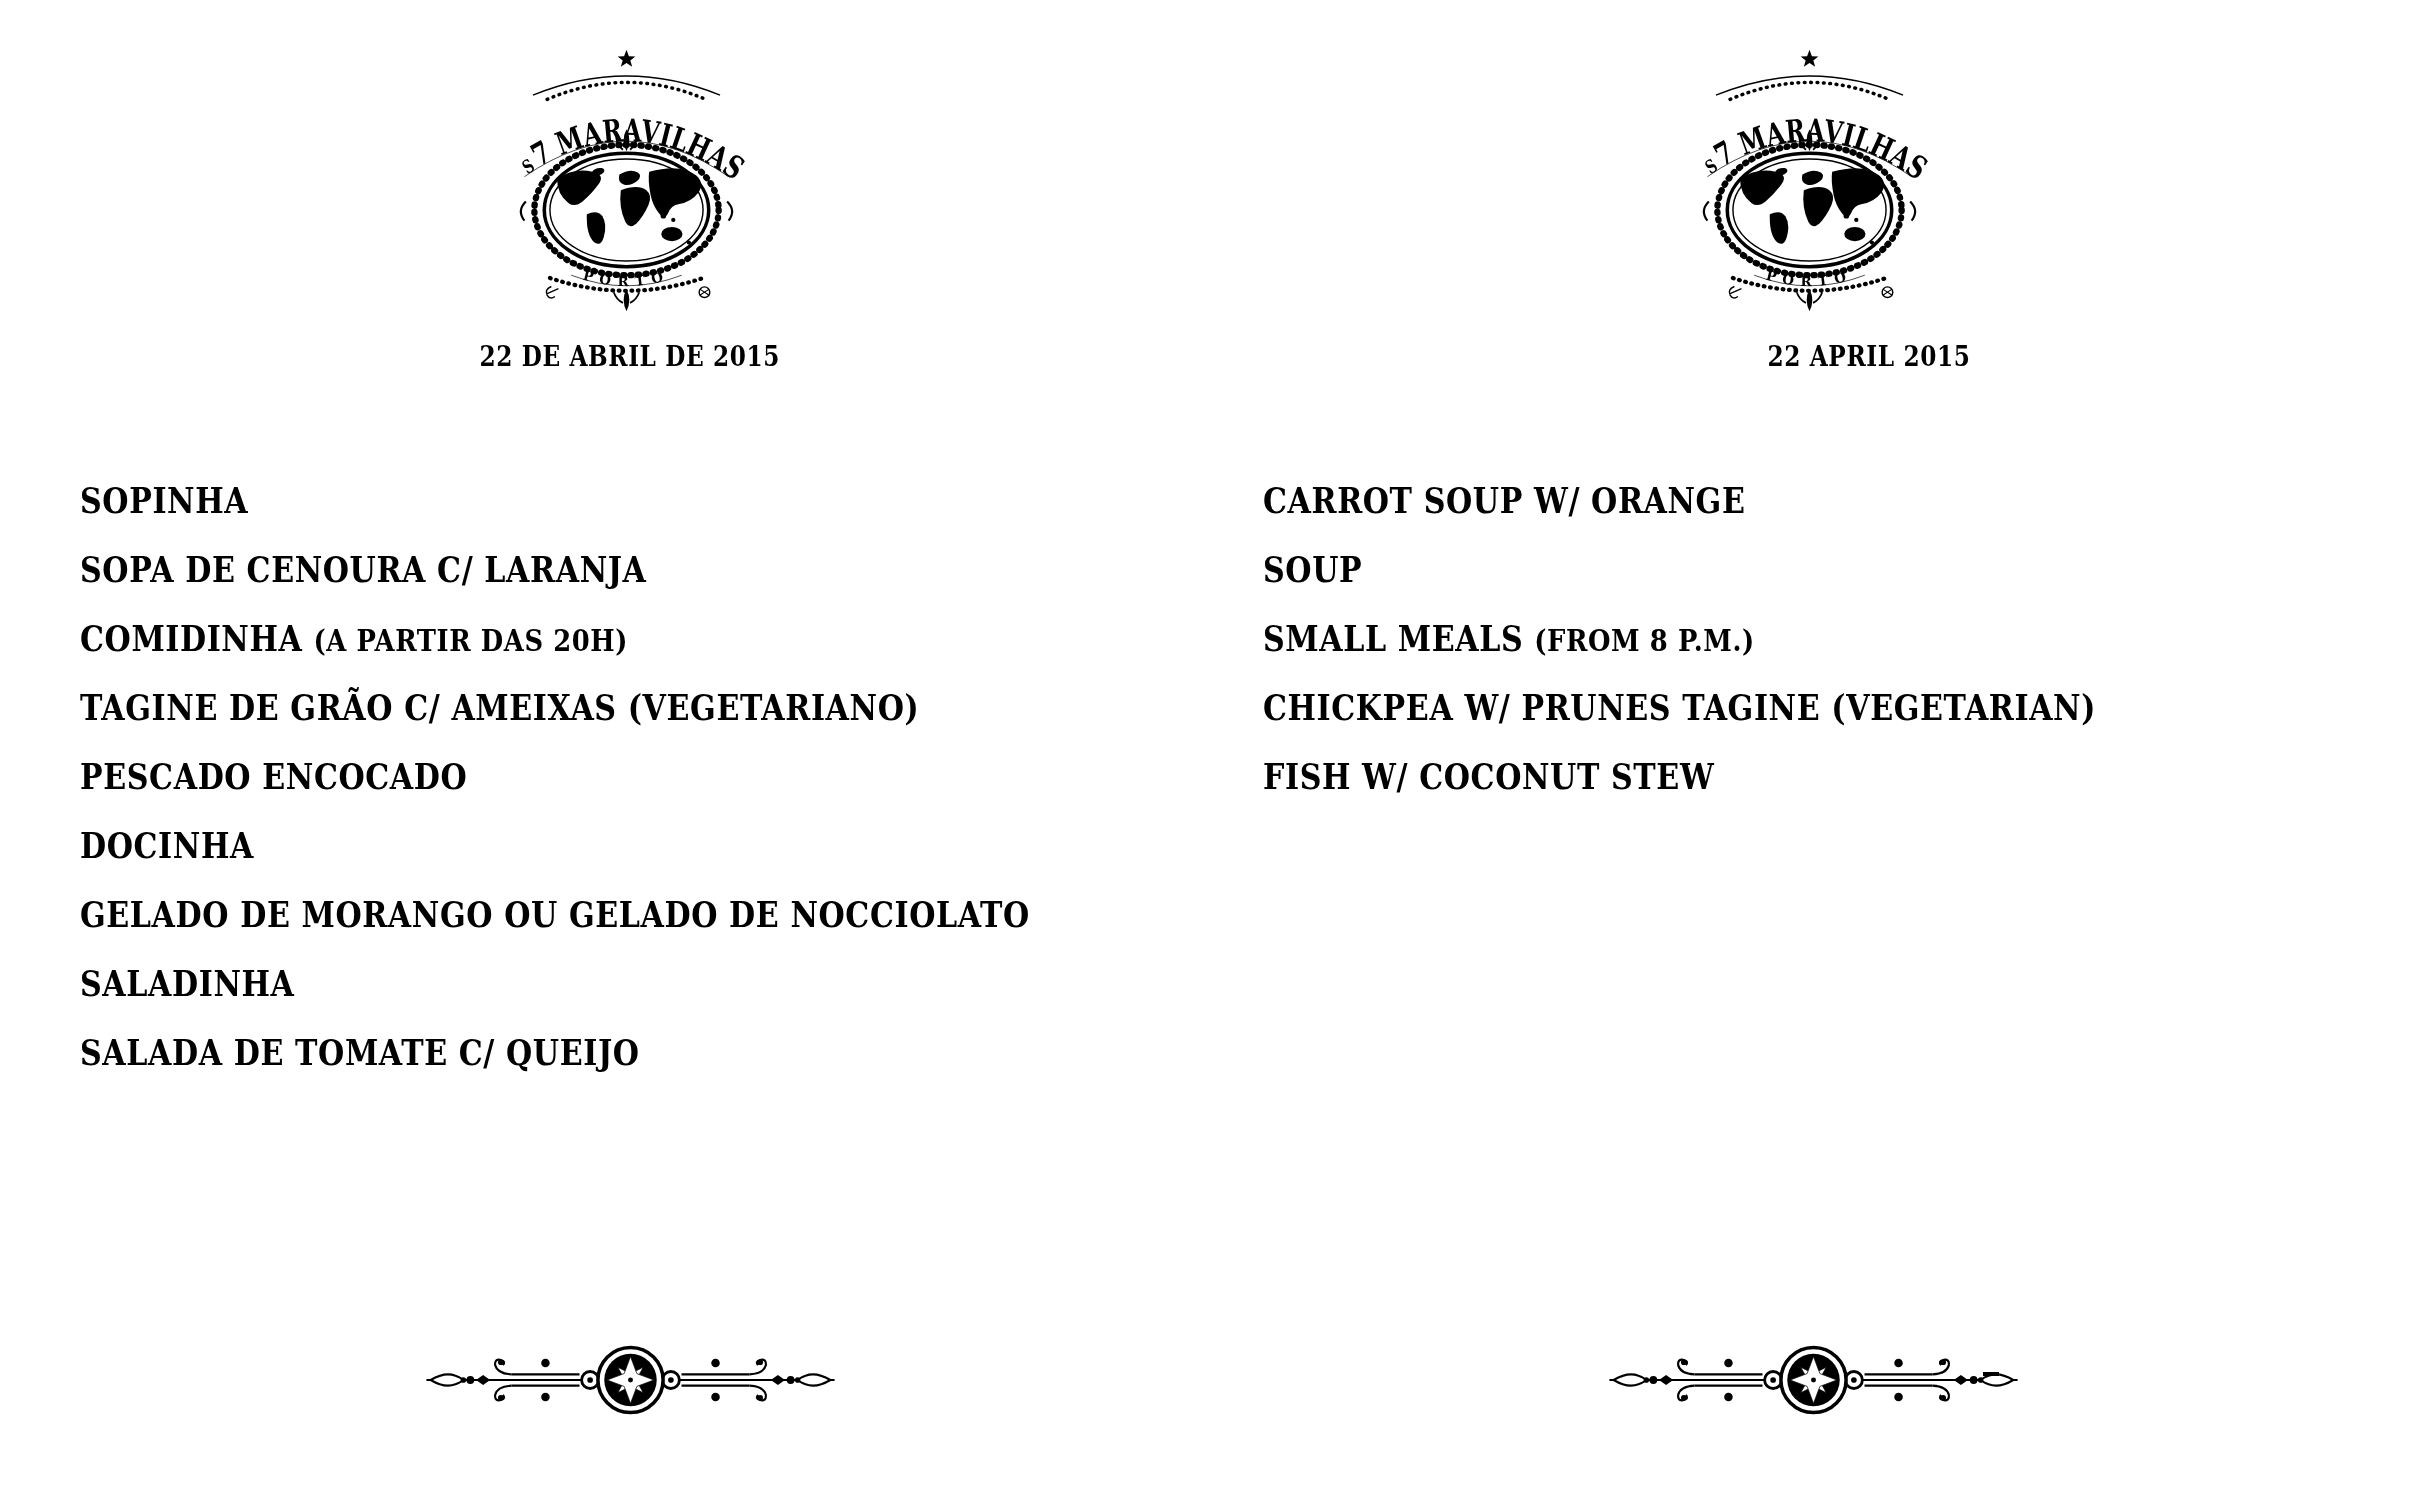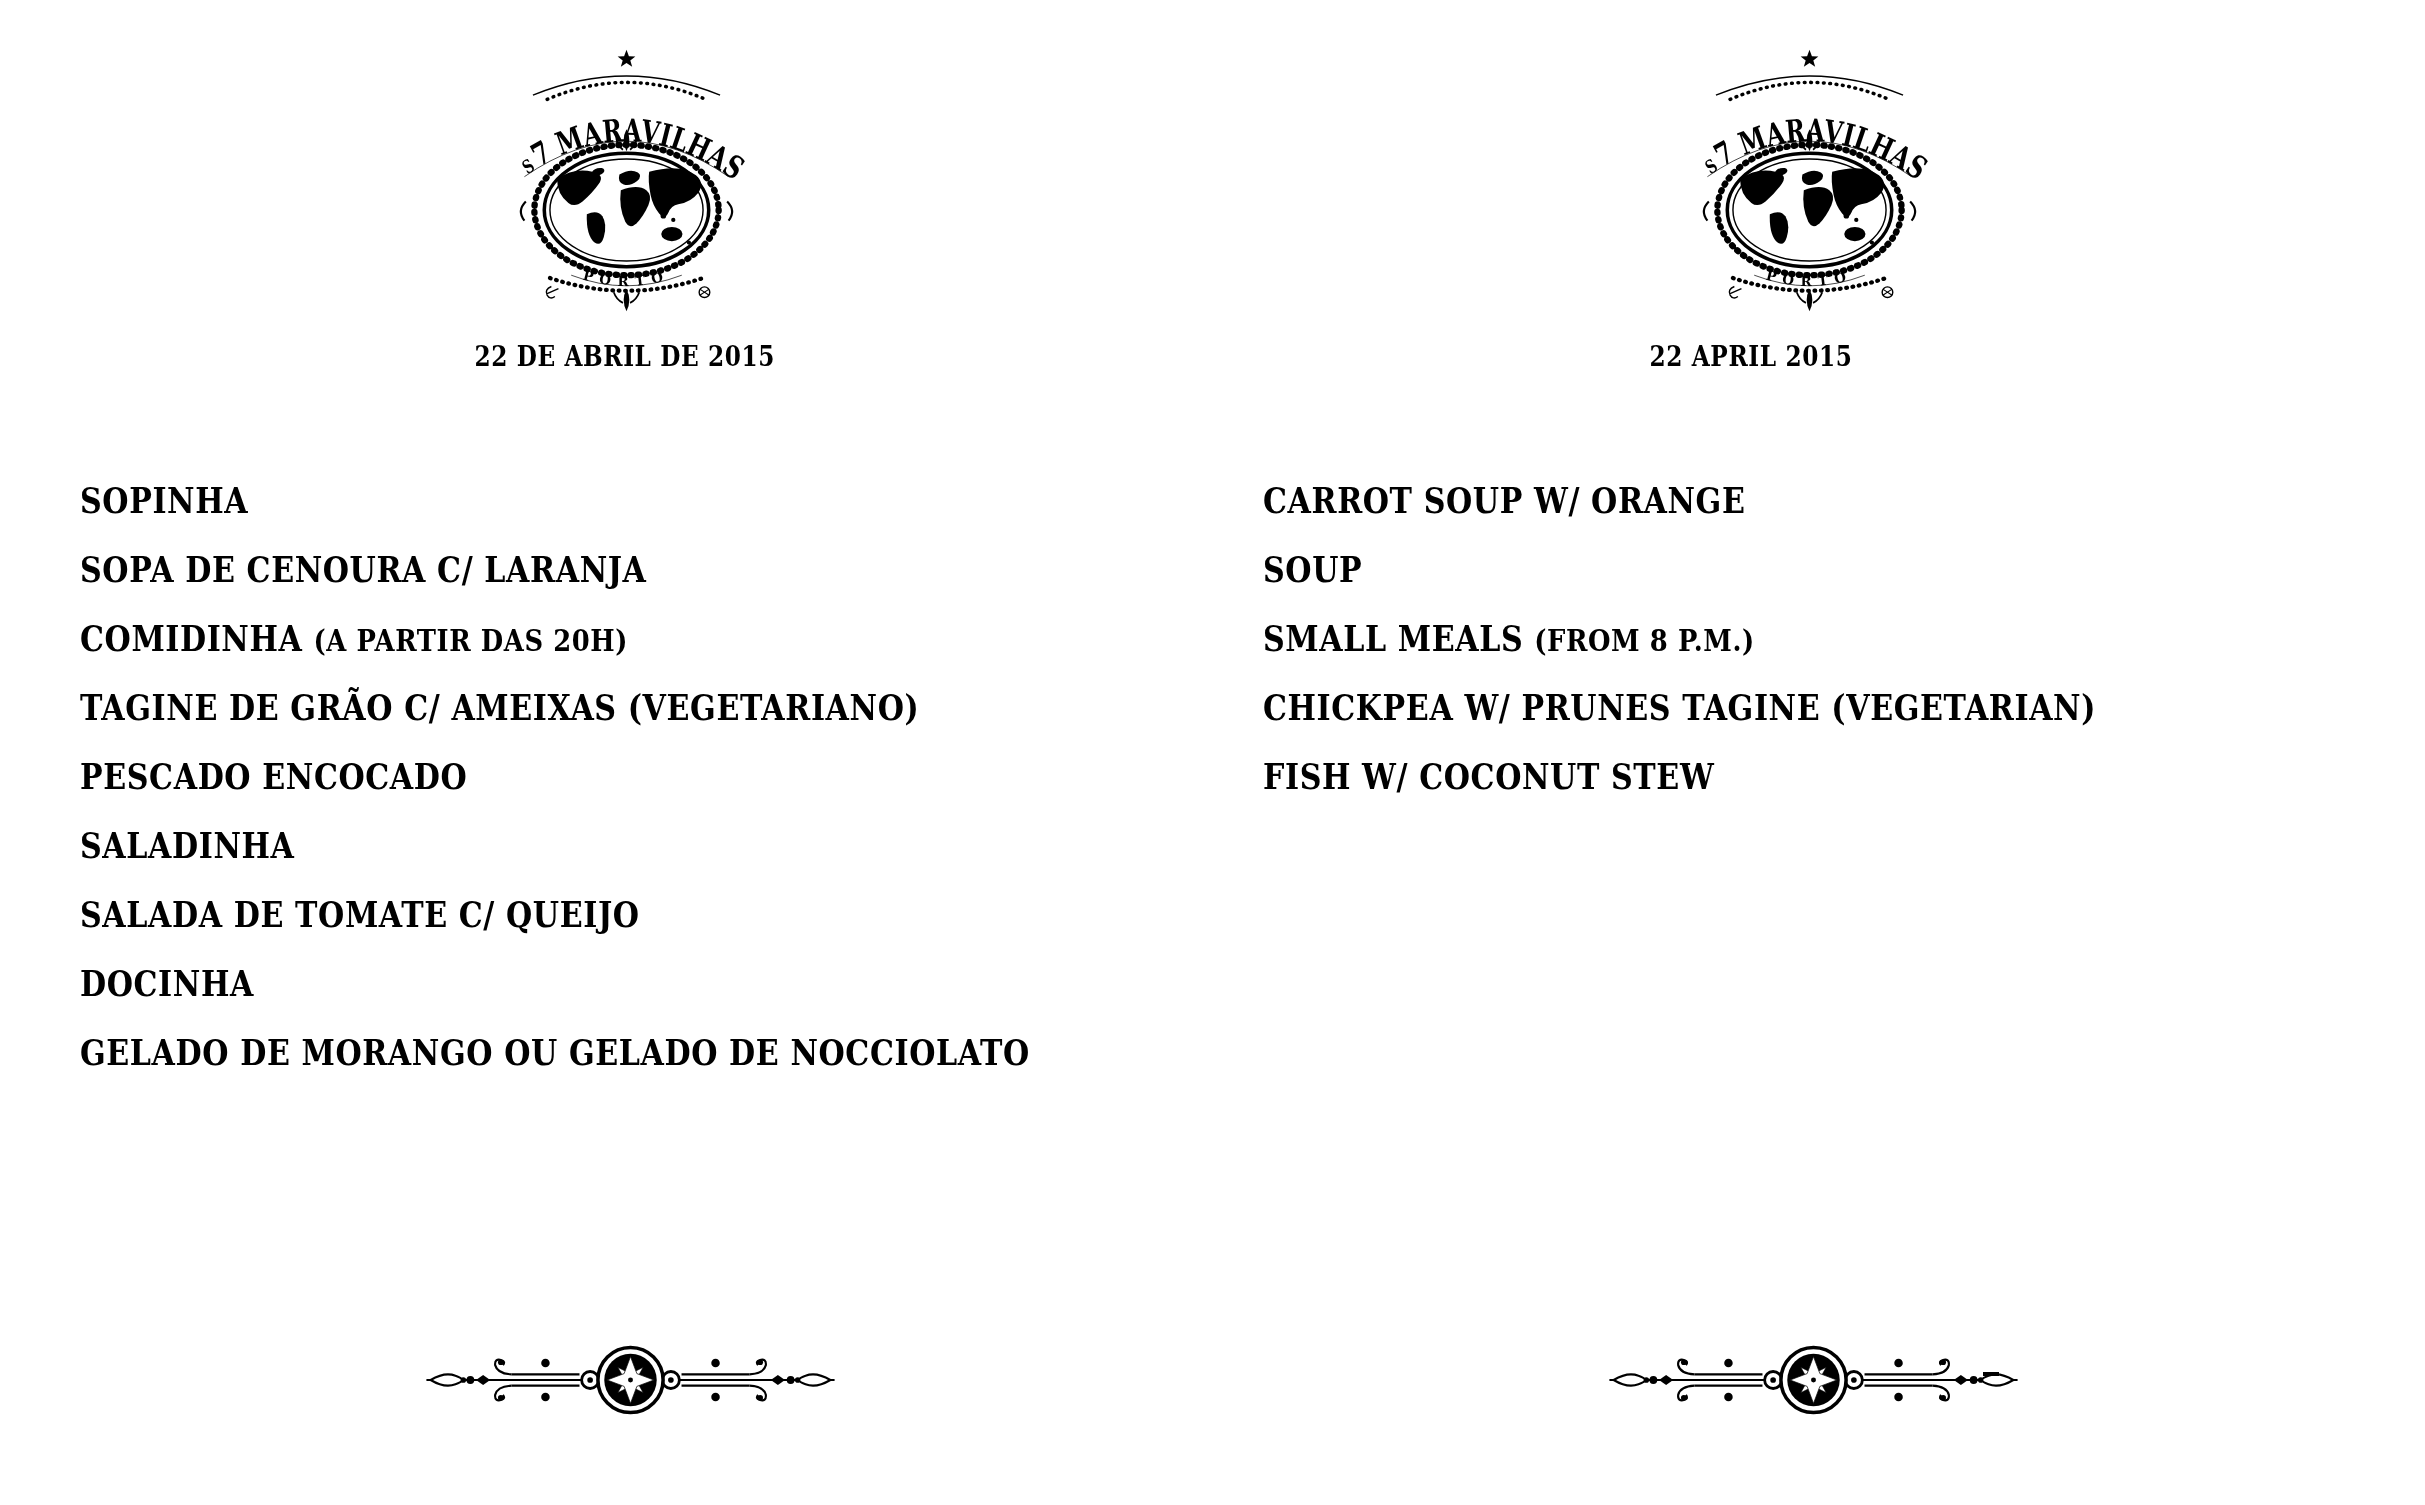--- a/index.html
+++ b/index.html
@@ -11,21 +11,21 @@
   }
   .page{position:absolute;top:0;width:1212px;height:1506px}
   .page.pt{left:0}
   .page.en{left:1183px}
 
   .logo{position:absolute;top:44px;left:506px;width:241px;height:271px}
   .logo svg{width:100%;height:100%;display:block}
 
   .date{
     position:absolute;top:343px;left:450px;width:354px;
-    text-align:left;font-size:27px;font-weight:bold;line-height:1;
+    text-align:right;font-size:27px;font-weight:bold;line-height:1;
   }
   .date .cond{transform-origin:50% 0}
 
   .cond{
     display:inline-block;white-space:nowrap;
     transform:scaleX(0.86);transform-origin:0 0;
     letter-spacing:0.7px;font-weight:bold;
   }
 
   .menu{position:absolute;top:483px;left:80px;width:1091px}
@@ -112,26 +112,26 @@
     <div class="msec">
       <div class="m-line"><span class="cond"><span>SOPINHA</span></span></div>
       <div class="m-line"><span class="cond">SOPA DE CENOURA C/ LARANJA</span></div>
     </div>
     <div class="msec">
       <div class="m-line"><span class="cond"><span>COMIDINHA</span><span class="m-note">(A PARTIR DAS 20H)</span></span></div>
       <div class="m-line"><span class="cond">TAGINE DE GRÃO C/ AMEIXAS (VEGETARIANO)</span></div>
       <div class="m-line"><span class="cond">PESCADO ENCOCADO</span></div>
     </div>
     <div class="msec">
+      <div class="m-line"><span class="cond"><span>DOCINHA</span></span></div>
+      <div class="m-line"><span class="cond">GELADO DE MORANGO OU GELADO DE NOCCIOLATO</span></div>
+    </div>
+    <div class="msec">
       <div class="m-line"><span class="cond"><span>SALADINHA</span></span></div>
       <div class="m-line"><span class="cond">SALADA DE TOMATE C/ QUEIJO</span></div>
-    </div>
-    <div class="msec">
-      <div class="m-line"><span class="cond"><span>DOCINHA</span></span></div>
-      <div class="m-line"><span class="cond">GELADO DE MORANGO OU GELADO DE NOCCIOLATO</span></div>
     </div>
   </div>
 
   <div class="divider">
   <svg viewBox="0 0 580 104">
     <g stroke="#000">
       <g id="inst1-h" fill="none">
         <path d="M356,52 H578" stroke-width="3"></path>
         <path d="M362,44 H458 M362,60 H458" stroke-width="3"></path>
         <path d="M458,44 Q478,43 481,31 Q482,21 472,24 Q466,26 470,31" stroke-width="3"></path>

